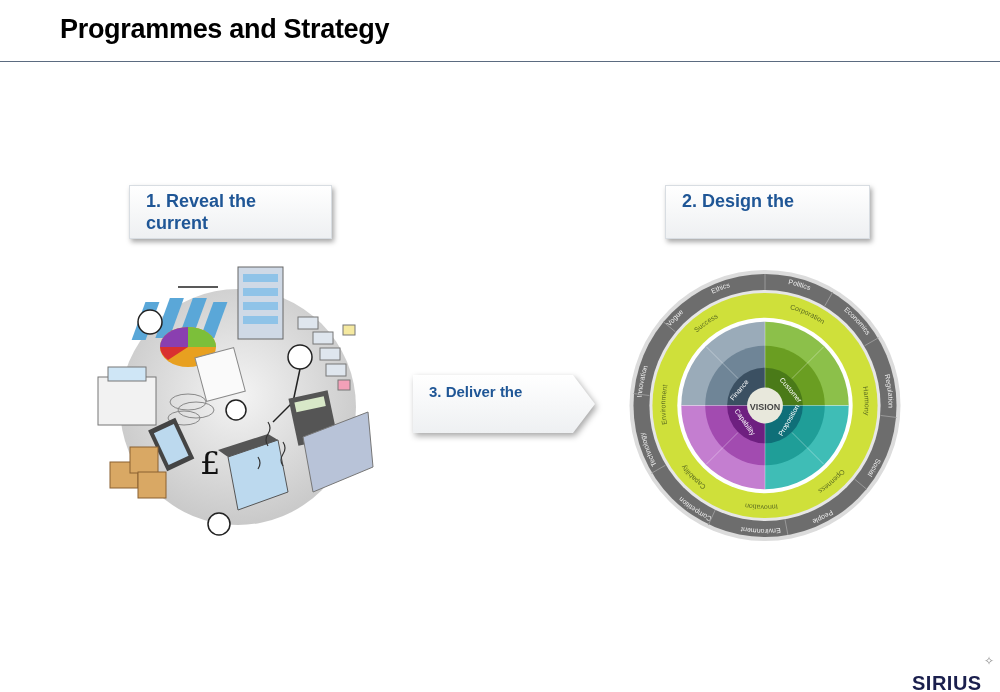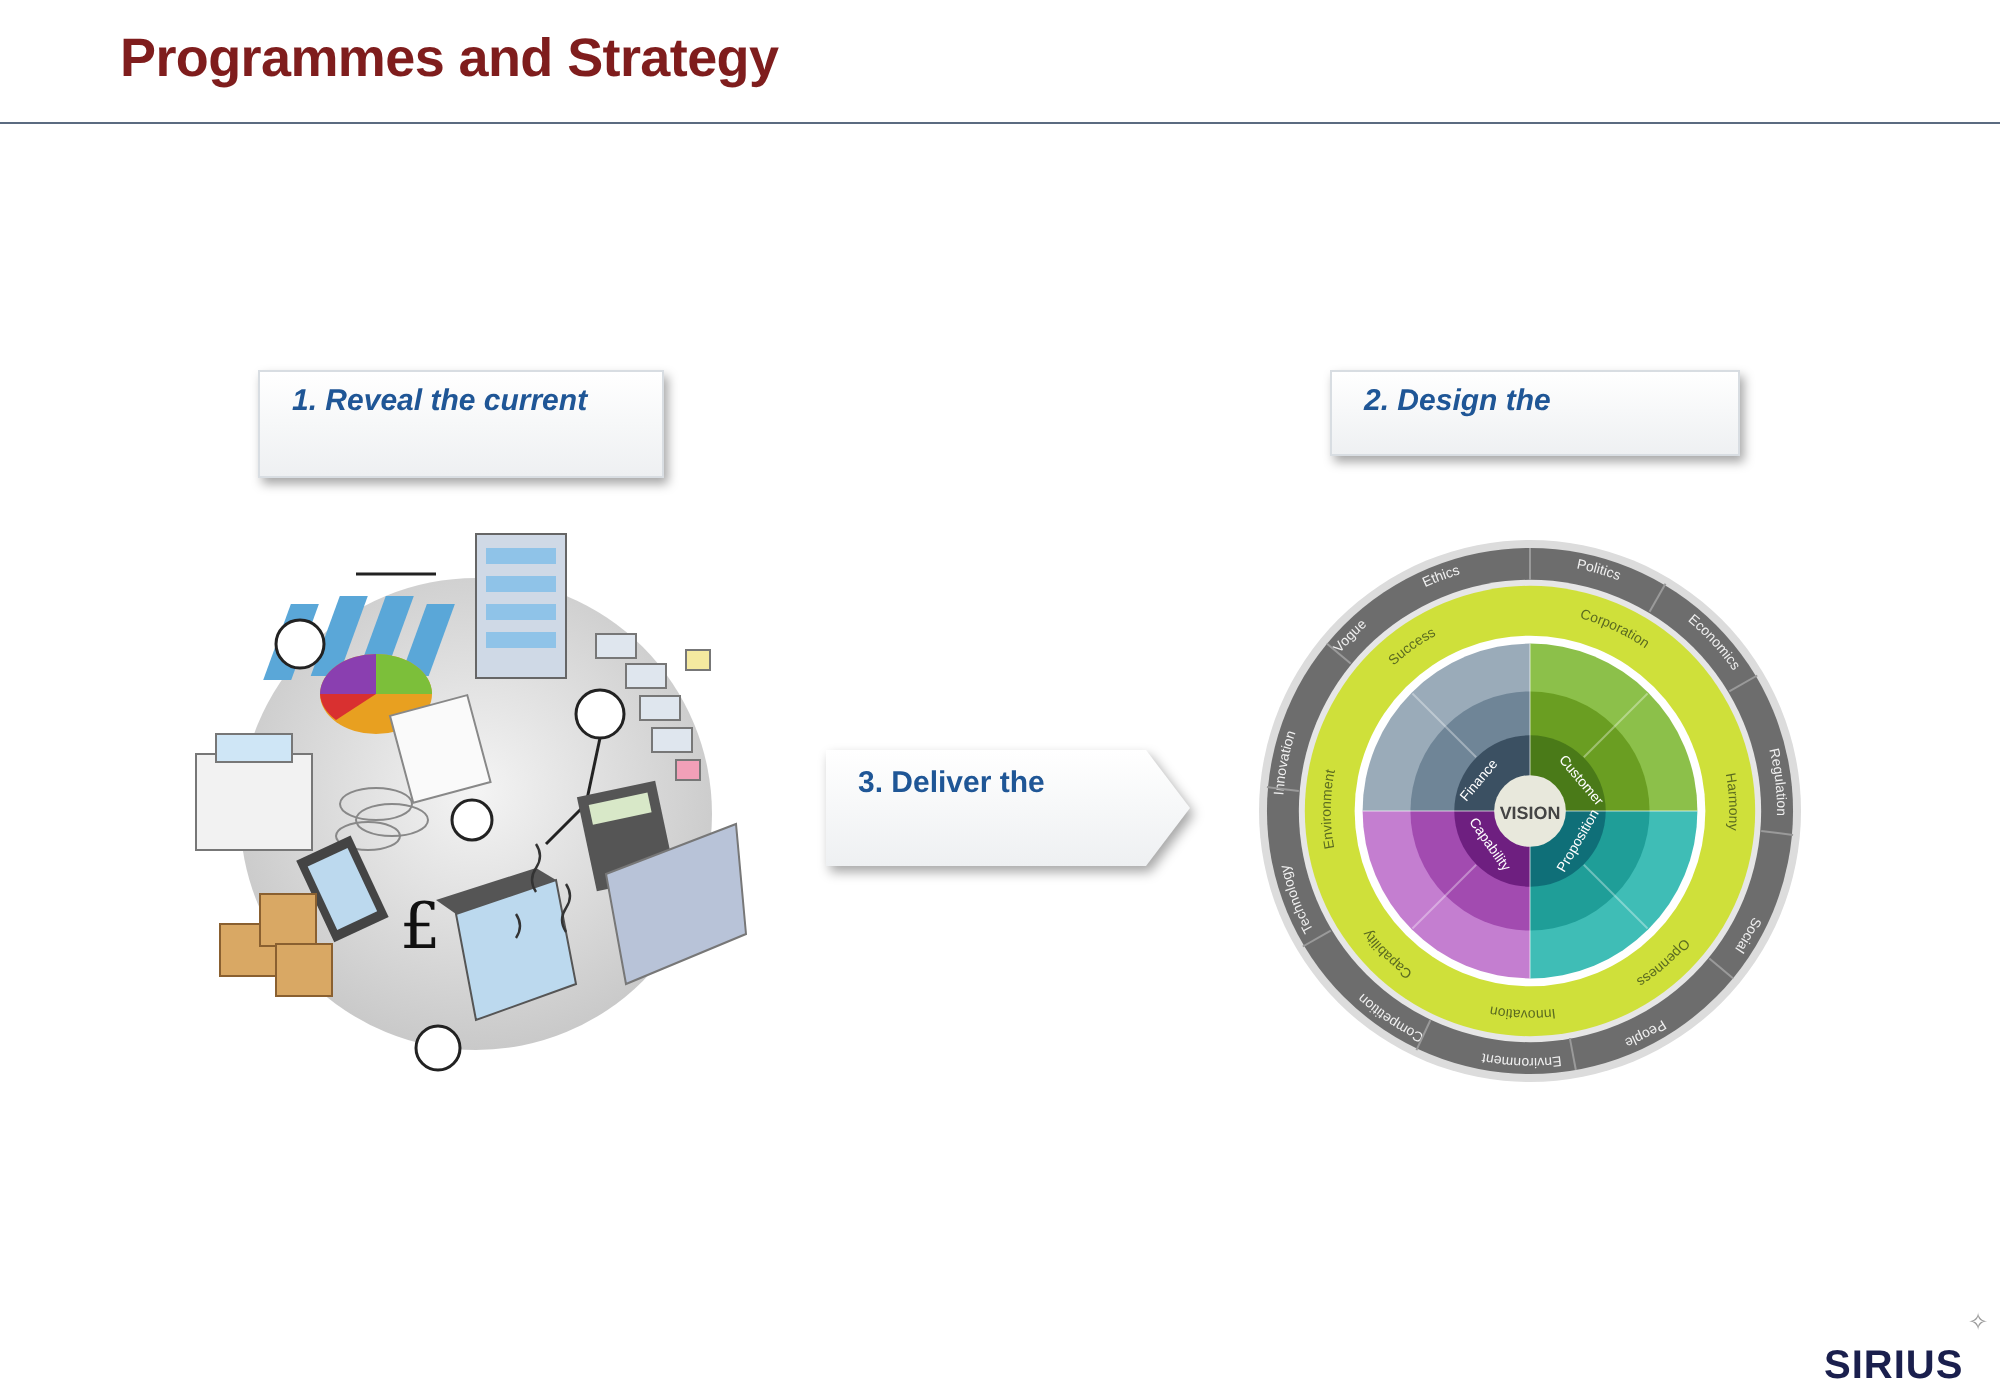--- a/index.html
+++ b/index.html
@@ -1,22 +1,22 @@
 <!DOCTYPE html>
 <html><head>
 <meta charset="utf-8">
 <style>
   html,body{margin:0;padding:0;background:#fff;}
   body{width:1000px;height:692px;position:relative;overflow:hidden;font-family:"Liberation Sans","DejaVu Sans",sans-serif;}
-  .title{position:absolute;left:60px;top:14px;font-size:27px;font-weight:bold;color:#7f1d1d;letter-spacing:-0.3px;}
+  .title{position:absolute;left:60px;top:14px;font-size:27px;font-weight:bold;color:#000000;letter-spacing:-0.3px;}
   .rule{position:absolute;left:0;top:61px;width:1000px;height:1px;background:#5b6b80;}
-  .callout{position:absolute;background:linear-gradient(#ffffff,#eef0f2);border:1px solid #d8dde2;box-shadow:2px 3px 5px rgba(0,0,0,0.35);color:#1f5696;font-weight:bold;font-size:15px;line-height:22px;padding:4px 10px 4px 16px;box-sizing:border-box;font-style:italic;}
+  .callout{position:absolute;background:linear-gradient(#ffffff,#eef0f2);border:1px solid #d8dde2;box-shadow:2px 3px 5px rgba(0,0,0,0.35);color:#1f5696;font-weight:bold;font-size:18px;line-height:22px;padding:4px 10px 4px 16px;box-sizing:border-box;}
   .callout .l2{padding-left:18px;display:block;}
   .c1{left:129px;top:185px;width:203px;height:54px;}
-  .c2{left:665px;top:185px;width:205px;height:43px;}
+  .c2{left:665px;top:185px;width:205px;height:54px;}
   .c3wrap{position:absolute;left:413px;top:375px;width:182px;height:58px;filter:drop-shadow(2px 3px 3px rgba(0,0,0,0.35));}
   .c3{position:absolute;left:0;top:0;width:182px;height:58px;background:linear-gradient(#ffffff,#eef0f2);clip-path:polygon(0 0,160px 0,182px 29px,160px 58px,0 58px);color:#1f5696;font-weight:bold;font-size:15px;line-height:22px;padding:6px 10px 4px 16px;box-sizing:border-box;}
   .c3 .l2{padding-left:18px;display:block;}
   .illus{position:absolute;left:88px;top:262px;width:296px;height:280px;}
   .wheel{position:absolute;left:625px;top:268px;width:280px;height:275px;}
   .logo{position:absolute;left:912px;top:658px;}
   .logo .name{font-size:20px;font-weight:bold;color:#1a1f4d;letter-spacing:0.5px;margin-top:14px;}
   .logo .sub{font-size:5px;color:#666;letter-spacing:1px;margin-top:-2px;}
   .logo .star{position:absolute;left:72px;top:-4px;color:#999;font-size:12px;}
 </style>

